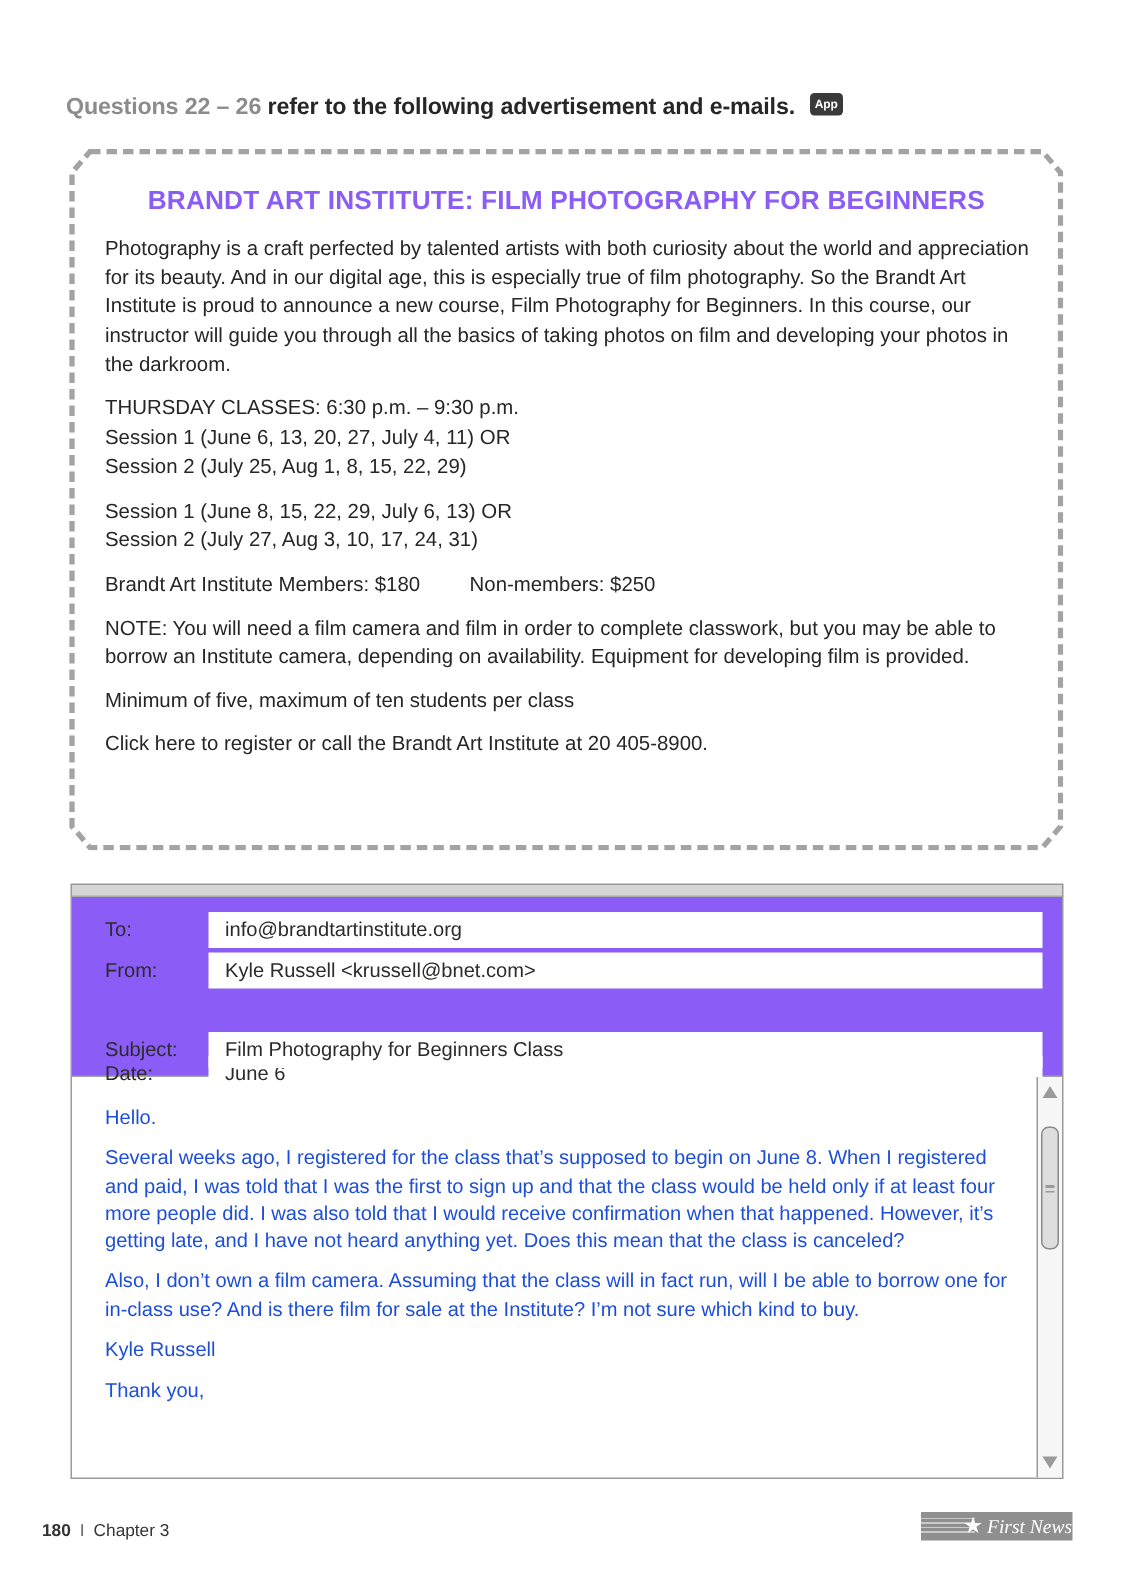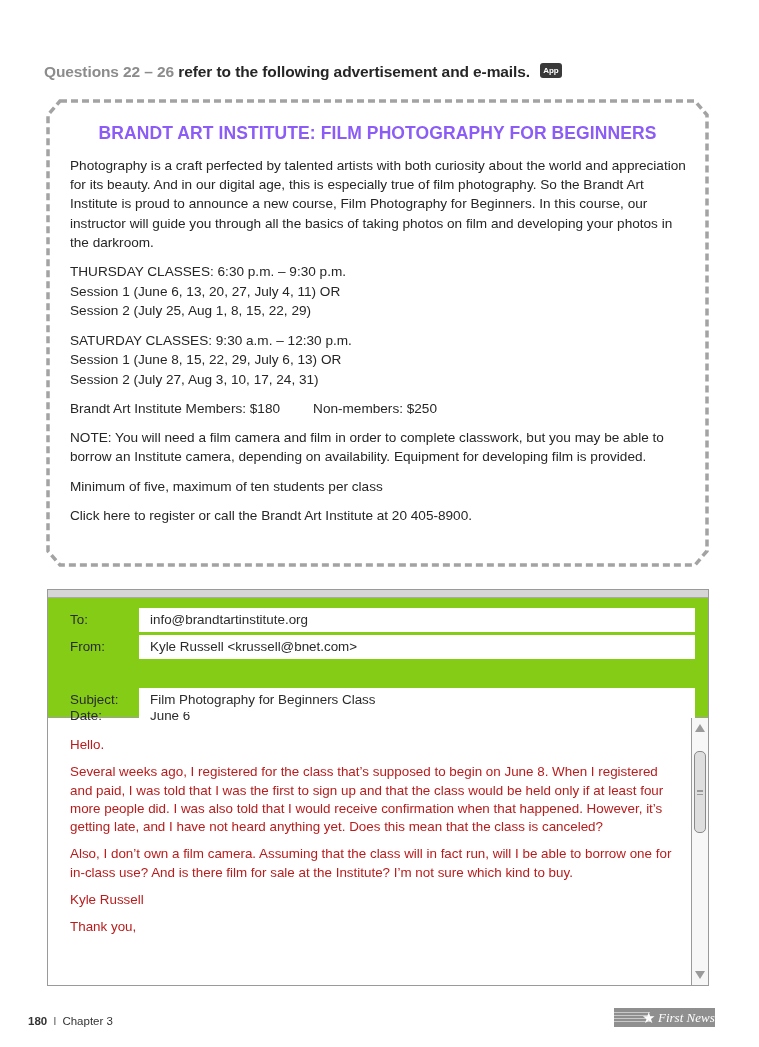--- a/index.html
+++ b/index.html
@@ -17,26 +17,26 @@
     .ad-title { position: absolute; left: 0; top: 24px; width: 100%; text-align: center; font-size: 17.5px; font-weight: bold; color: #8b5cf6; letter-spacing: 0.1px; }
     .ad-body { position: absolute; left: 24px; top: 57px; width: 622px; font-size: 13.6px; line-height: 19.2px; color: #262626; }
     .ad-body p { margin-bottom: 10px; }
     .ad-body .sched { margin-bottom: 10px; }
     .ad-body .sched div { line-height: 19.5px; }
     .price-line span + span { margin-left: 33px; }
 
     
     .email { position: absolute; left: 47px; top: 589px; width: 662px; height: 397px; border: 1px solid #9a9a9a; background: #fff; }
     .email .topbar { height: 8px; background: #d6d6d6; border-bottom: 1px solid #a9a9a9; }
-    .email .headers { position: absolute; left: 0; top: 8px; width: 660px; height: 120px; background: #84cc16; border-bottom: 1px solid #a0a0a0; }
+    .email .headers { position: absolute; left: 0; top: 8px; width: 660px; height: 120px; background: #8b5cf6; border-bottom: 1px solid #a0a0a0; }
     .hdr-row { position: absolute; left: 0; height: 24px; width: 100%; }
     .hdr-label { position: absolute; left: 22px; top: 4px; font-size: 13.4px; color: #2b2b2b; }
     .hdr-value { position: absolute; left: 91px; top: 0; width: 556px; height: 24px; background: #ffffff; font-size: 13.4px; color: #2b2b2b; padding: 4px 0 10px 11px; }
     .email .body-area { position: absolute; left: 0; top: 128px; width: 660px; height: 267px; }
-    .email .body-text { position: absolute; left: 22px; top: 18px; width: 605px; font-size: 13.4px; line-height: 18.3px; color: #b91c1c; }
+    .email .body-text { position: absolute; left: 22px; top: 18px; width: 605px; font-size: 13.4px; line-height: 18.3px; color: #1d4ed8; }
     .email .body-text p { margin-bottom: 9px; }
     .scrollbar { position: absolute; right: 0; top: 0; width: 17px; height: 267px; border-left: 1px solid #9a9a9a; background: #f7f7f7; }
     .scroll-up, .scroll-down { position: absolute; left: 3px; width: 0; height: 0; border-left: 5px solid transparent; border-right: 5px solid transparent; }
     .scroll-up { top: 6px; border-bottom: 8px solid #9a9a9a; }
     .scroll-down { bottom: 6px; border-top: 8px solid #9a9a9a; }
     .scroll-thumb { position: absolute; left: 2px; top: 33px; width: 12px; height: 82px; border: 1px solid #8a8a8a; border-radius: 5px; background: #dedede; }
     .scroll-thumb .grip { position: absolute; left: 2px; top: 38px; width: 6px; height: 5px; border-top: 2px solid #9a9a9a; border-bottom: 1px solid #9a9a9a; }
 
     
     .footer { position: absolute; left: 28px; top: 1015px; font-size: 11.5px; color: #333; }
@@ -62,21 +62,20 @@
   </svg>
   <div class="ad-title">BRANDT ART INSTITUTE: FILM PHOTOGRAPHY FOR BEGINNERS</div>
   <div class="ad-body">
     <p>Photography is a craft perfected by talented artists with both curiosity about the world and appreciation for its beauty. And in our digital age, this is especially true of film photography. So the Brandt Art Institute is proud to announce a new course, Film Photography for Beginners. In this course, our instructor will guide you through all the basics of taking photos on film and developing your photos in the darkroom.</p>
     <div class="sched">
       <div>THURSDAY CLASSES: 6:30 p.m. – 9:30 p.m.</div>
       <div>Session 1 (June 6, 13, 20, 27, July 4, 11)  OR</div>
       <div>Session 2 (July 25, Aug 1, 8, 15, 22, 29)</div>
     </div>
     <div class="sched">
-      <div>SATURDAY CLASSES: 9:30 a.m. – 12:30 p.m.</div>
       <div>Session 1 (June 8, 15, 22, 29, July 6, 13)  OR</div>
       <div>Session 2 (July 27, Aug 3, 10, 17, 24, 31)</div>
     </div>
     <p class="price-line">
       <span>Brandt Art Institute Members: $180</span><span>Non-members: $250</span>
     </p>
     <p>NOTE: You will need a film camera and film in order to complete classwork, but you may be able to borrow an Institute camera, depending on availability. Equipment for developing film is provided.</p>
     <p>Minimum of five, maximum of ten students per class</p>
     <p>Click here to register or call the Brandt Art Institute at 20 405-8900.</p>
   </div>

